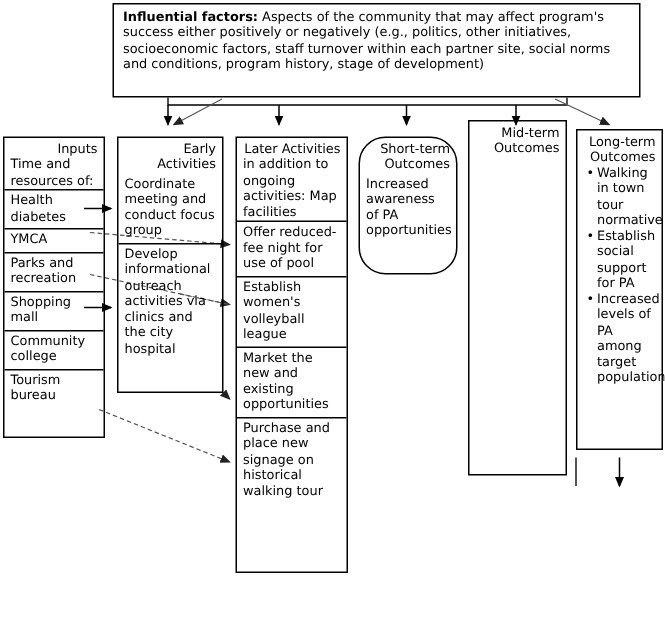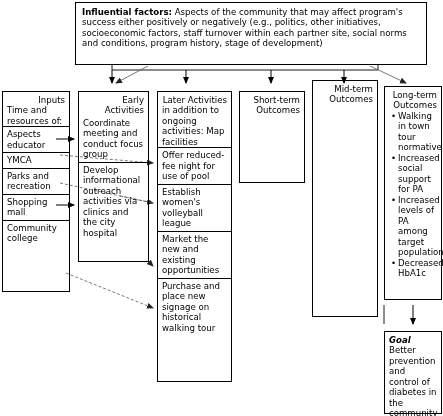--- a/index.html
+++ b/index.html
@@ -72,21 +72,21 @@
     left: -7px;
     top: 0;
   }
   #infl-box {
     left: 75px; top: 2px; width: 352px; height: 63px;
     padding: 4px 6px;
   }
   #inputs-box   { left: 2px;   top: 91px;  width: 68px;  height: 201px; }
   #early-box    { left: 78px;  top: 91px;  width: 71px;  height: 171px; }
   #later-box    { left: 157px; top: 91px;  width: 75px;  height: 291px; }
-  #short-box    { left: 239px; top: 91px;  width: 66px;  height: 92px; }
+  #short-box    { left: 239px; top: 91px;  width: 66px;  height: 92px; border-radius: 18px; }
   #mid-box      { left: 312px; top: 80px;  width: 66px;  height: 237px; }
   #long-box     { left: 384px; top: 86px;  width: 58px;  height: 214px; }
   #goal-box     { left: 384px; top: 331px; width: 58px;  height: 83px; }
 </style>
 </head>
 <body>
 
 <div class="canvas">
 
   <svg class="svg-layer" viewBox="0 0 443 416">
@@ -131,58 +131,55 @@
     </g>
   </svg>
 
   <div class="box" id="infl-box">
     <span style="font-weight:bold">Influential factors:</span><span> Aspects of the community that may affect program's success either positively or negatively (e.g., politics, other initiatives, socioeconomic factors, staff turnover within each partner site, social norms and conditions, program history, stage of development)</span>
   </div>
 
   <div class="box" id="inputs-box">
     <span class="hdr">Inputs</span>
     <span>Time and resources of:</span>
-    <span class="seg seg-div">Aspects educator</span>
+    <span class="seg seg-div">Health diabetes</span>
     <span class="seg seg-div">YMCA</span>
     <span class="seg seg-div">Parks and recreation</span>
     <span class="seg seg-div">Shopping mall</span>
     <span class="seg seg-div">Community college</span>
+    <span class="seg seg-div">Tourism bureau</span>
   </div>
 
   <div class="box" id="early-box">
     <span class="hdr">Early Activities</span>
     <span class="seg">Coordinate meeting and conduct focus group</span>
     <span class="seg seg-div">Develop informational outreach activities via clinics and the city hospital</span>
   </div>
 
   <div class="box" id="later-box">
     <span class="hdr">Later Activities</span>
     <span>in addition to ongoing activities: Map facilities</span>
     <span class="seg seg-div">Offer reduced-fee night for use of  pool</span>
     <span class="seg seg-div">Establish women's volleyball league</span>
     <span class="seg seg-div">Market the new and existing opportunities</span>
     <span class="seg seg-div">Purchase and place new signage on historical walking tour</span>
   </div>
 
   <div class="box" id="short-box">
     <span class="hdr">Short-term Outcomes</span>
+    <span class="seg">Increased awareness of PA opportunities</span>
   </div>
 
   <div class="box" id="mid-box">
     <span class="hdr">Mid-term Outcomes</span>
   </div>
 
   <div class="box" id="long-box">
     <span class="hdr">Long-term Outcomes</span>
     <ul class="bullets">
       <li>Walking in town tour normative</li>
-      <li>Increased social support for PA</li>
+      <li>Establish social support for PA</li>
       <li>Increased levels of PA among target population</li>
-      <li>Decreased HbA1c</li>
     </ul>
   </div>
 
-  <div class="box" id="goal-box">
-    <span class="hdr-italic">Goal</span>
-    <span>Better prevention and control of diabetes in the community</span>
-  </div>
 
 </div>
 
 </body></html>

